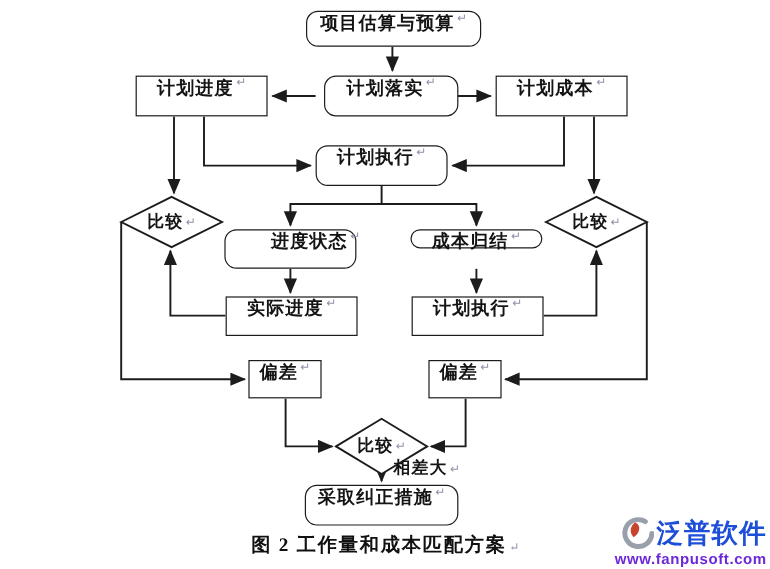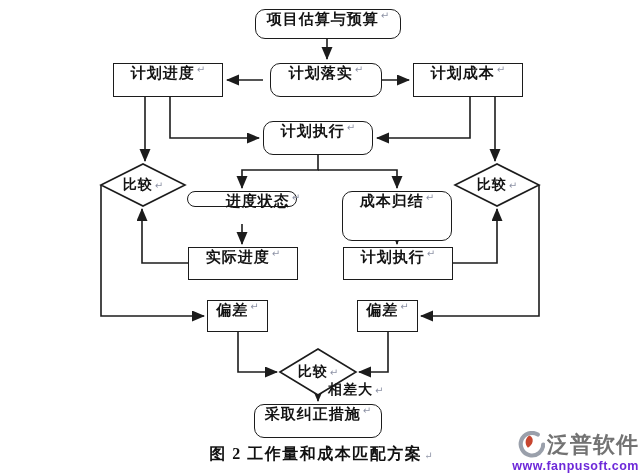--- a/index.html
+++ b/index.html
@@ -24,21 +24,21 @@
   }
   .caption{
     position:absolute;left:0;right:0;top:444px;text-align:center;
     font-family:"Liberation Serif","DejaVu Serif",serif;
     font-size:16px;font-weight:600;letter-spacing:1.5px;color:#111;z-index:2;
   }
   .watermark{
     position:absolute;right:3px;bottom:1px;display:flex;flex-direction:column;align-items:flex-end;z-index:3;
   }
   .wm-row{display:flex;align-items:center;gap:2px;line-height:1;}
-  .wm-brand{font-size:22px;font-weight:700;color:#737373;letter-spacing:1px;}
+  .wm-brand{font-size:22px;font-weight:700;color:#1d4ed8;letter-spacing:1px;}
   .wm-url{font-size:12.5px;font-weight:700;color:#6d28d9;letter-spacing:0.5px;margin-top:1px;}
 </style>
 </head>
 <body>
 
 <div class="stage">
 
   <svg class="wires" width="642" height="474" viewBox="0 0 642 474">
     <defs>
       <marker id="arr" markerUnits="userSpaceOnUse" markerWidth="14" markerHeight="12" refX="12" refY="5.5" orient="auto">
@@ -100,26 +100,26 @@
   <div class="dlabel" style="left:103px;top:174px;width:80px;height:22px;">
     <span>比较</span>
       <span class="mark">↵</span>
   </div>
 
   <div class="dlabel" style="left:457px;top:174px;width:80px;height:22px;">
     <span>比较</span>
       <span class="mark">↵</span>
   </div>
 
-  <div class="node rounded" style="left:187px;top:191px;width:110px;height:16px;padding-left:42px;">
+  <div class="node rounded" style="left:187px;top:191px;width:110px;height:33px;padding-left:42px;">
     <span>进度状态</span>
       <span class="mark">↵</span>
   </div>
 
-  <div class="node rounded" style="left:342px;top:191px;width:110px;height:50px;">
+  <div class="node rounded" style="left:342px;top:191px;width:110px;height:16px;">
     <span>成本归结</span>
       <span class="mark">↵</span>
   </div>
 
   <div class="node" style="left:188px;top:247px;width:110px;height:33px;">
     <span>实际进度</span>
       <span class="mark">↵</span>
   </div>
 
   <div class="node" style="left:343px;top:247px;width:110px;height:33px;">

